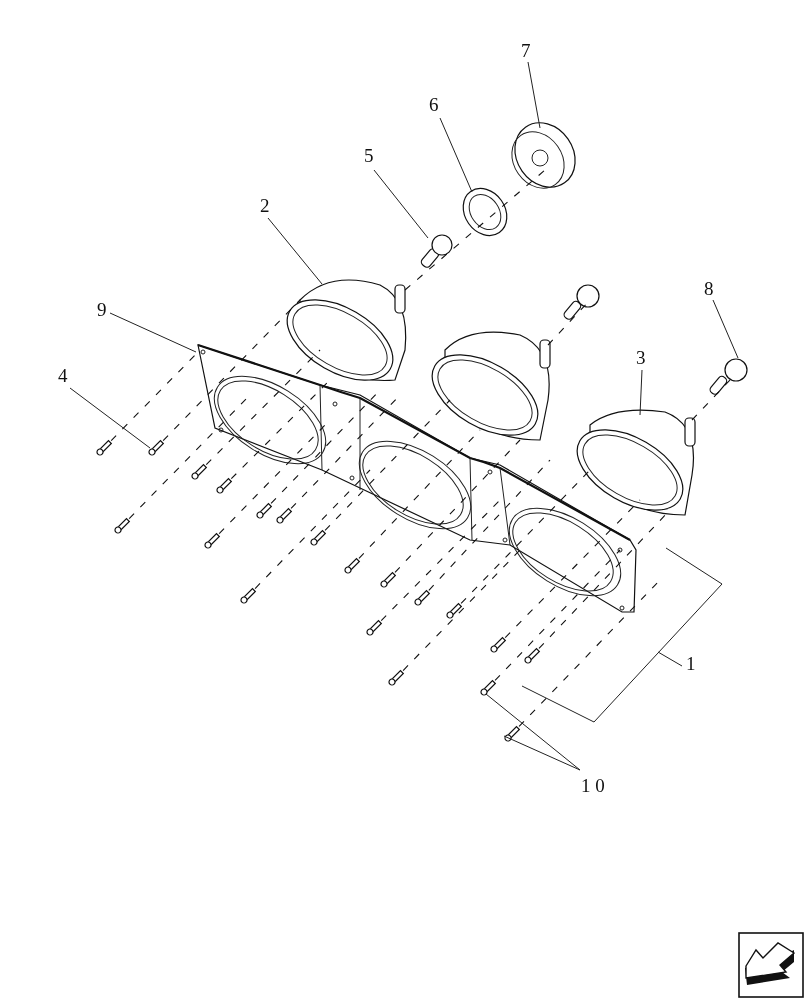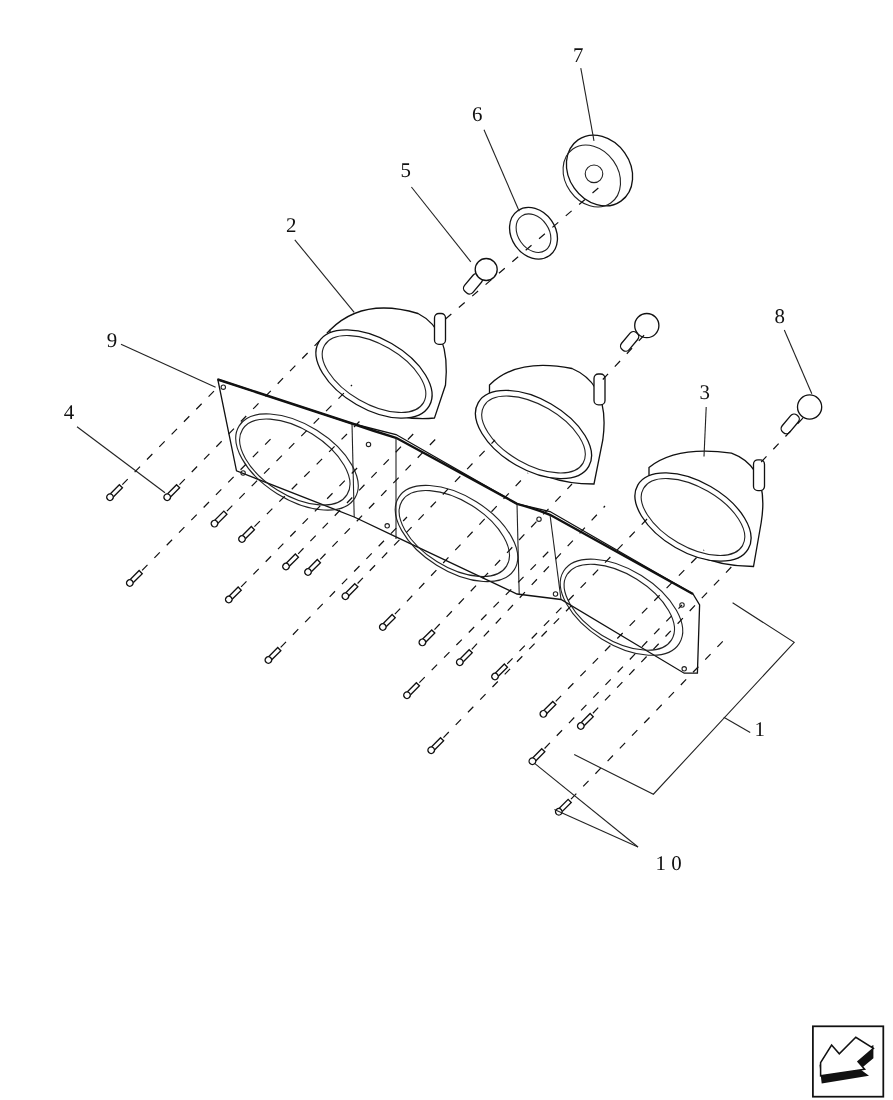--- a/index.html
+++ b/index.html
@@ -215,14 +215,14 @@
 
   <span class="callout" style="left:686px;top:654px;">1</span>
   <span class="callout" style="left:260px;top:196px;">2</span>
   <span class="callout" style="left:636px;top:348px;">3</span>
   <span class="callout" style="left:58px;top:366px;">4</span>
   <span class="callout" style="left:364px;top:146px;">5</span>
   <span class="callout" style="left:429px;top:95px;">6</span>
   <span class="callout" style="left:521px;top:41px;">7</span>
   <span class="callout" style="left:704px;top:279px;">8</span>
   <span class="callout" style="left:97px;top:300px;">9</span>
-  <span class="callout" style="left:596px;top:776px;">1 0</span>
+  <span class="callout" style="left:581px;top:776px;">1 0</span>
 </div>
 
 </body></html>

